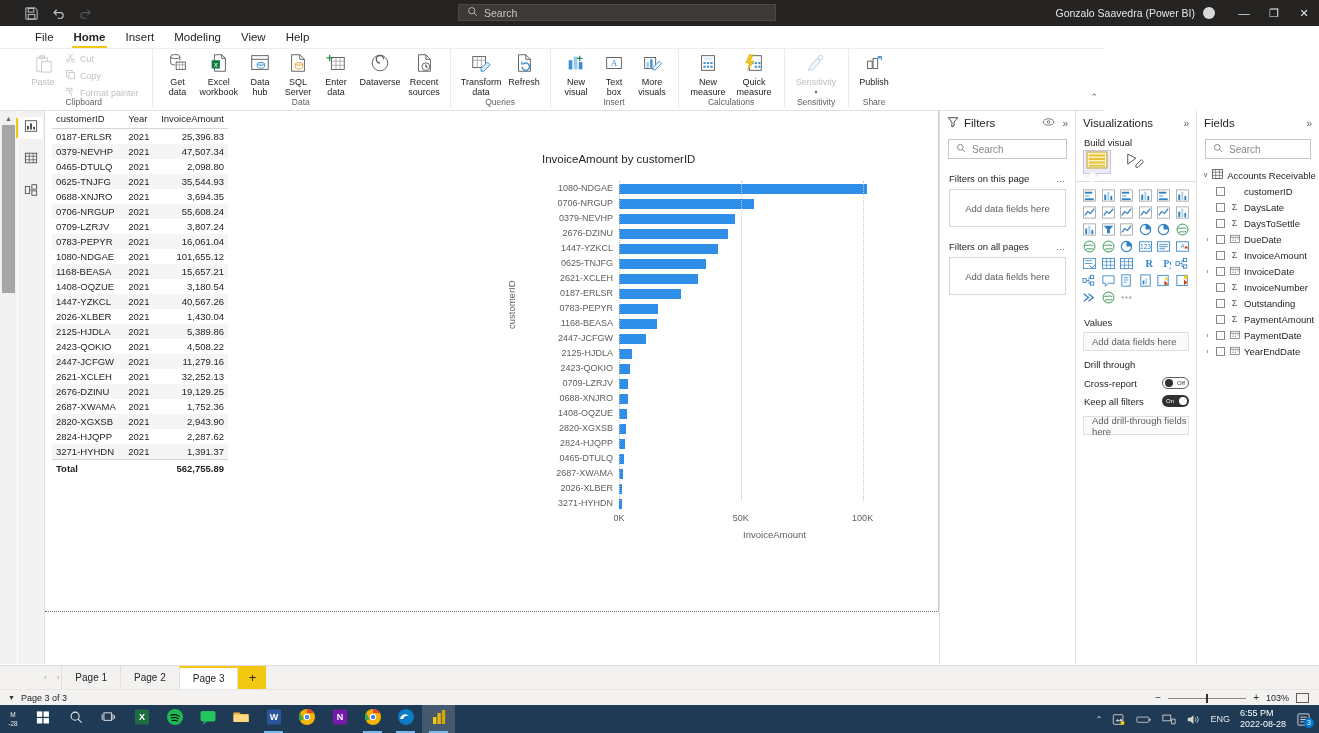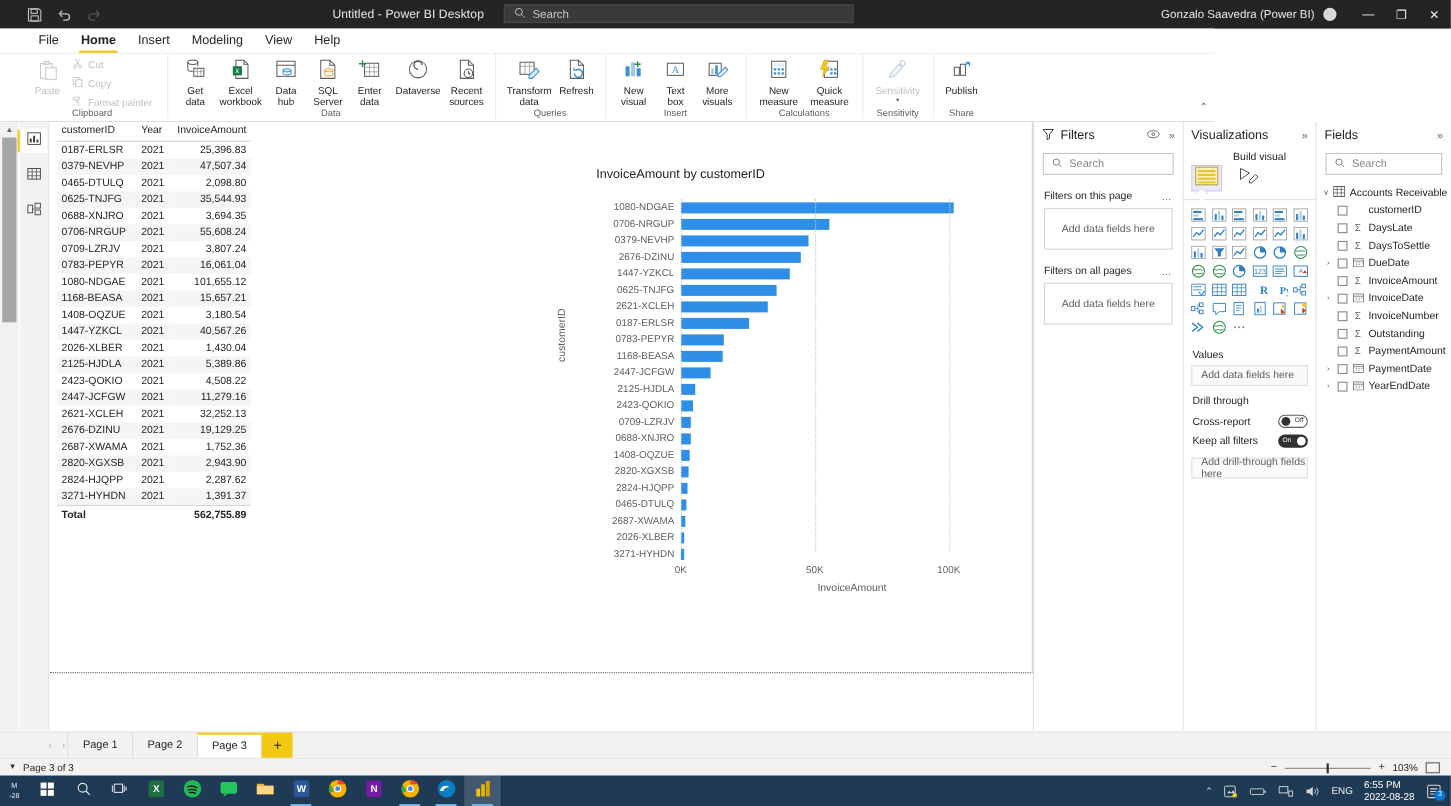--- a/index.html
+++ b/index.html
@@ -222,21 +222,21 @@
   .filt-sec-hdr .lbl { flex: 1; }
   .filt-sec-hdr .dots { color: #605e5c; letter-spacing: 1px; font-size: 9px; }
   .dropzone {
     border: 1px solid #d6d6d6; height: 38px; display: flex;
     align-items: center; justify-content: center;
     font-size: 9.5px; color: #605e5c;
   }
 
   
   #viz-pane { left: 1075px; width: 121px; }
-  .build-lbl { font-size: 9.5px; color: #252423; padding: 2px 0 3px 8px; margin-left: 37px; }
+  .build-lbl { font-size: 9.5px; color: #252423; padding: 2px 0 3px 8px; }
   .viz-modes { display: flex; gap: 12px; padding-left: 8px; align-items: center; }
   .viz-mode-btn {
     width: 26px; height: 22px; display: flex;
     align-items: center; justify-content: center;
   }
   .viz-mode-btn.sel { background: #eceaf8; outline: 1px solid #c9c5e8; }
   .viz-arrow-wrap { position: relative; height: 8px; }
   .viz-arrow {
     position: absolute; left: 12px; top: -1px;
     width: 9px; height: 9px; background: #fff;
@@ -364,21 +364,20 @@
             <path d="M6 4L3.2 7 6 10" fill="none" stroke="#d8d8d8" stroke-width="1.2"></path>
           </svg>
       </span>
       <span class="tb-ico dim">
         <svg viewBox="0 0 16 16" width="15" height="15">
             <path d="M12 7H6a3 3 0 0 0 0 6h3" fill="none" stroke="#999" stroke-width="1.2"></path>
             <path d="M10 4l2.8 3L10 10" fill="none" stroke="#999" stroke-width="1.2"></path>
           </svg>
       </span>
     </div>
-    <div class="tb-title">Untitled - Power BI Desktop</div>
     <div class="tb-search">
       <span>
         <svg viewBox="0 0 14 14" width="11" height="11">
             <circle cx="6" cy="6" r="4" fill="none" stroke="#c8c6c4" stroke-width="1.1"></circle>
             <path d="M9 9l3.5 3.5" stroke="#c8c6c4" stroke-width="1.1"></path>
           </svg>
       </span>
       <span>Search</span>
     </div>
     <div class="tb-right">

